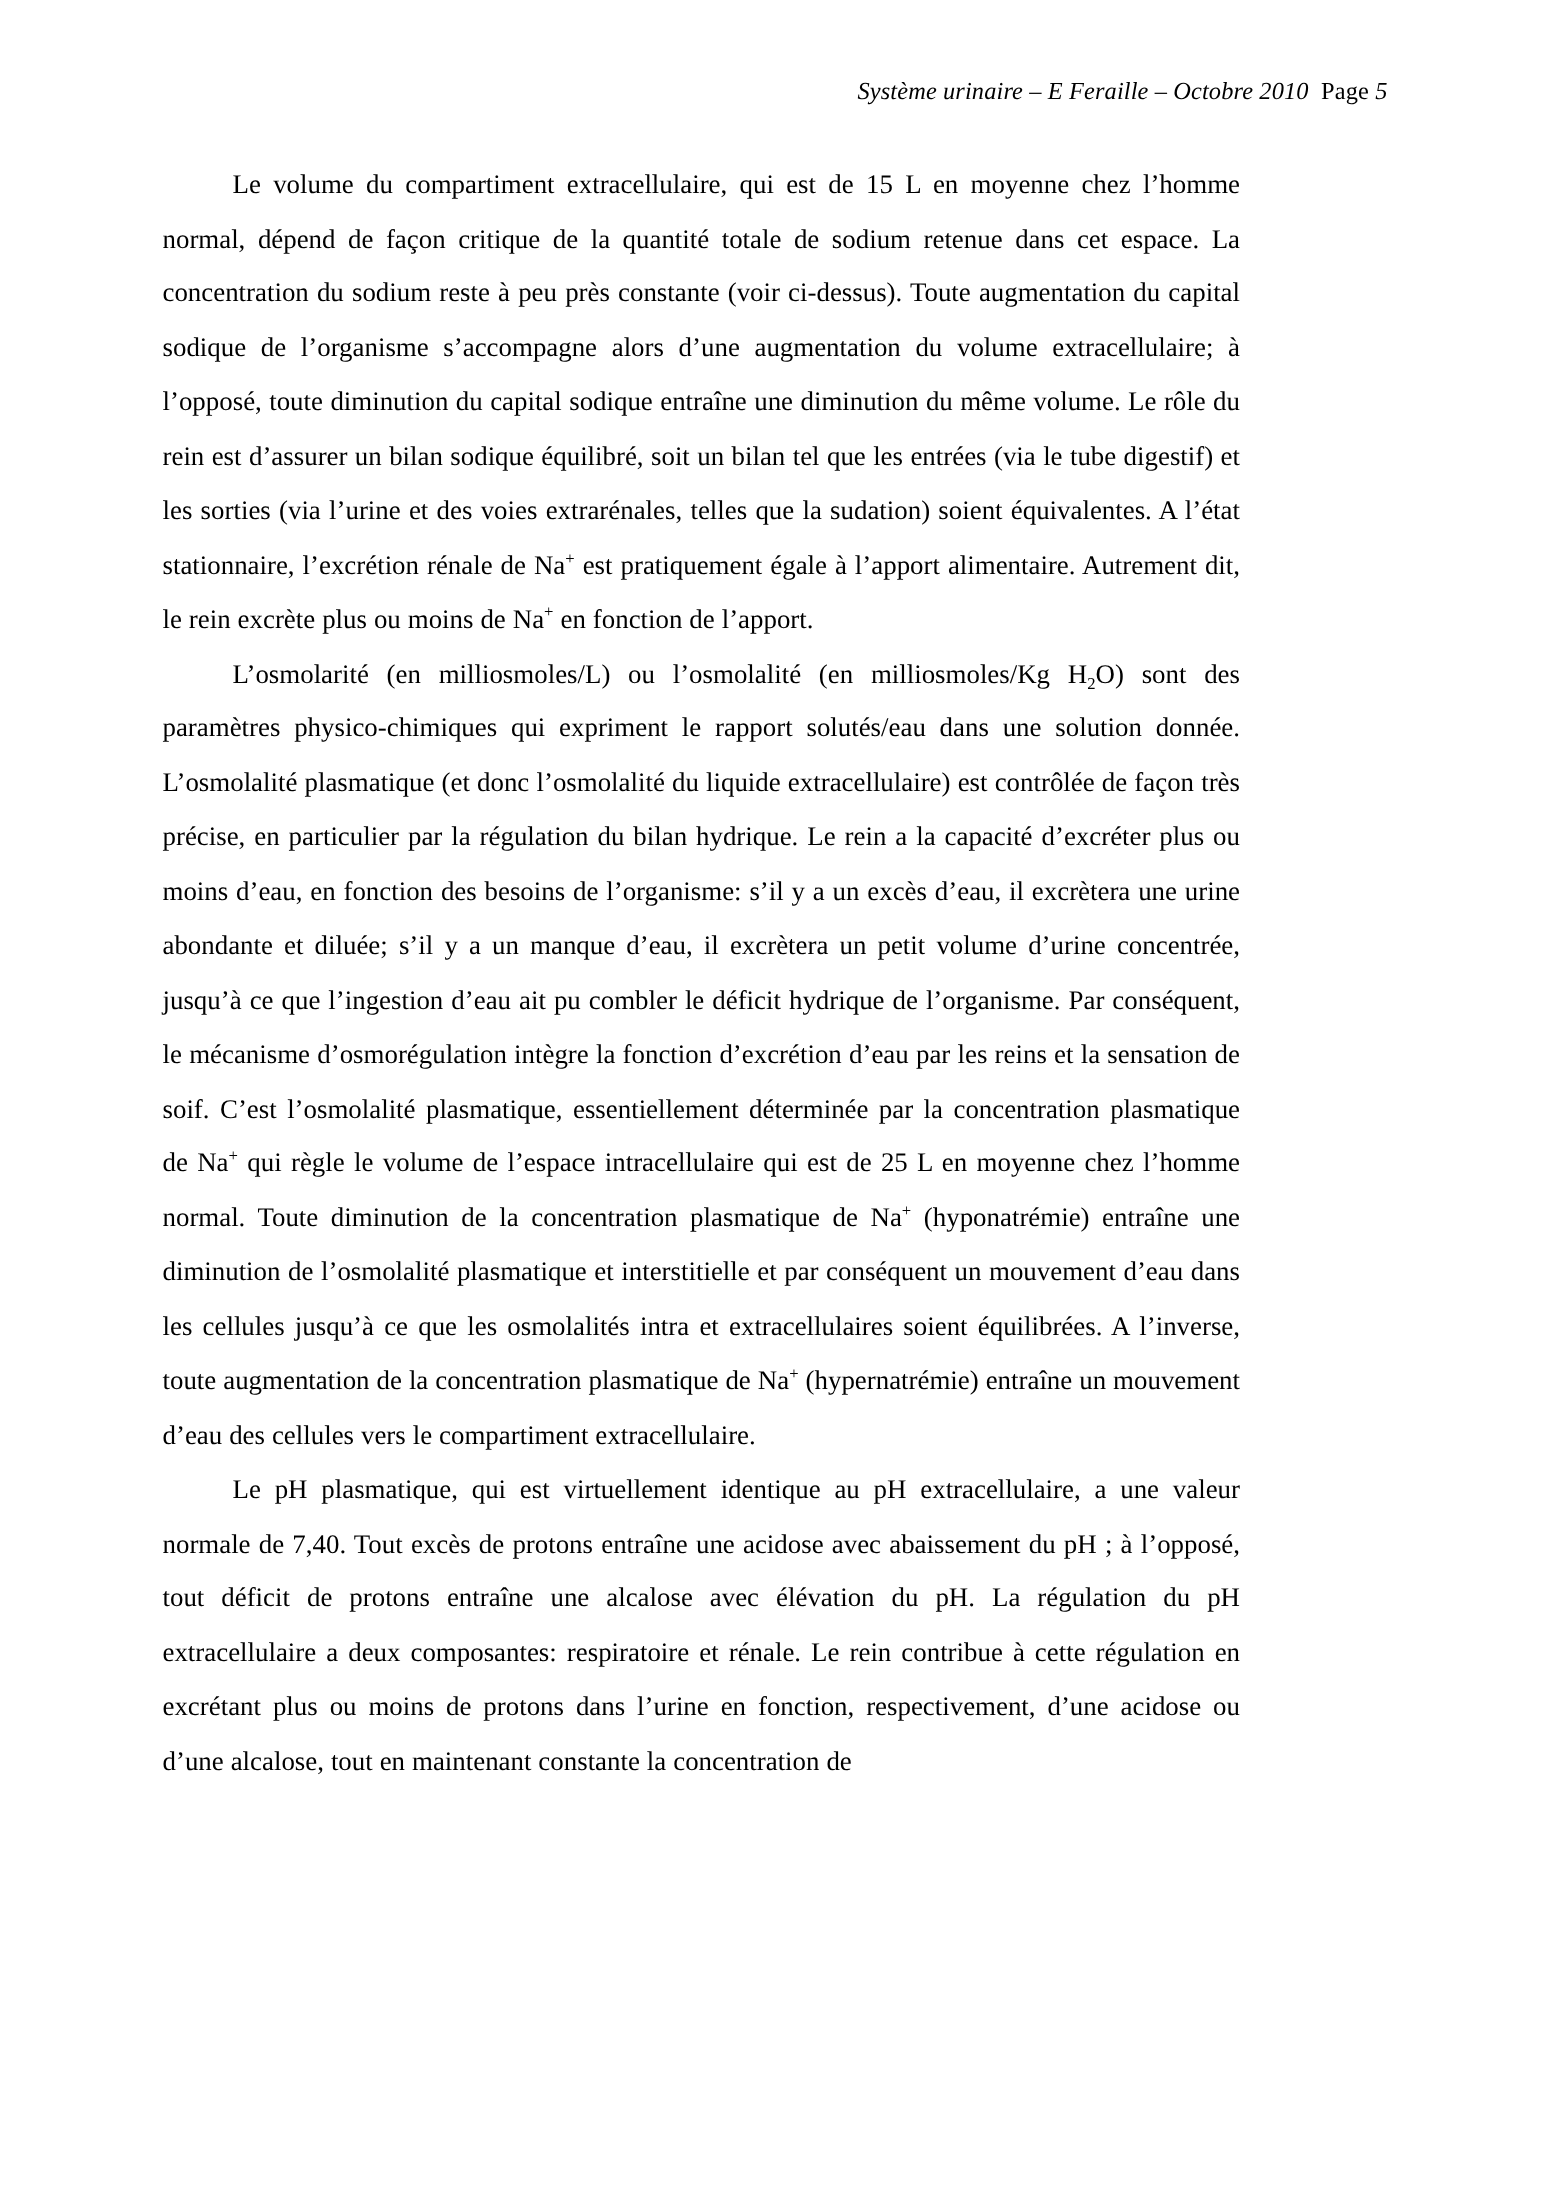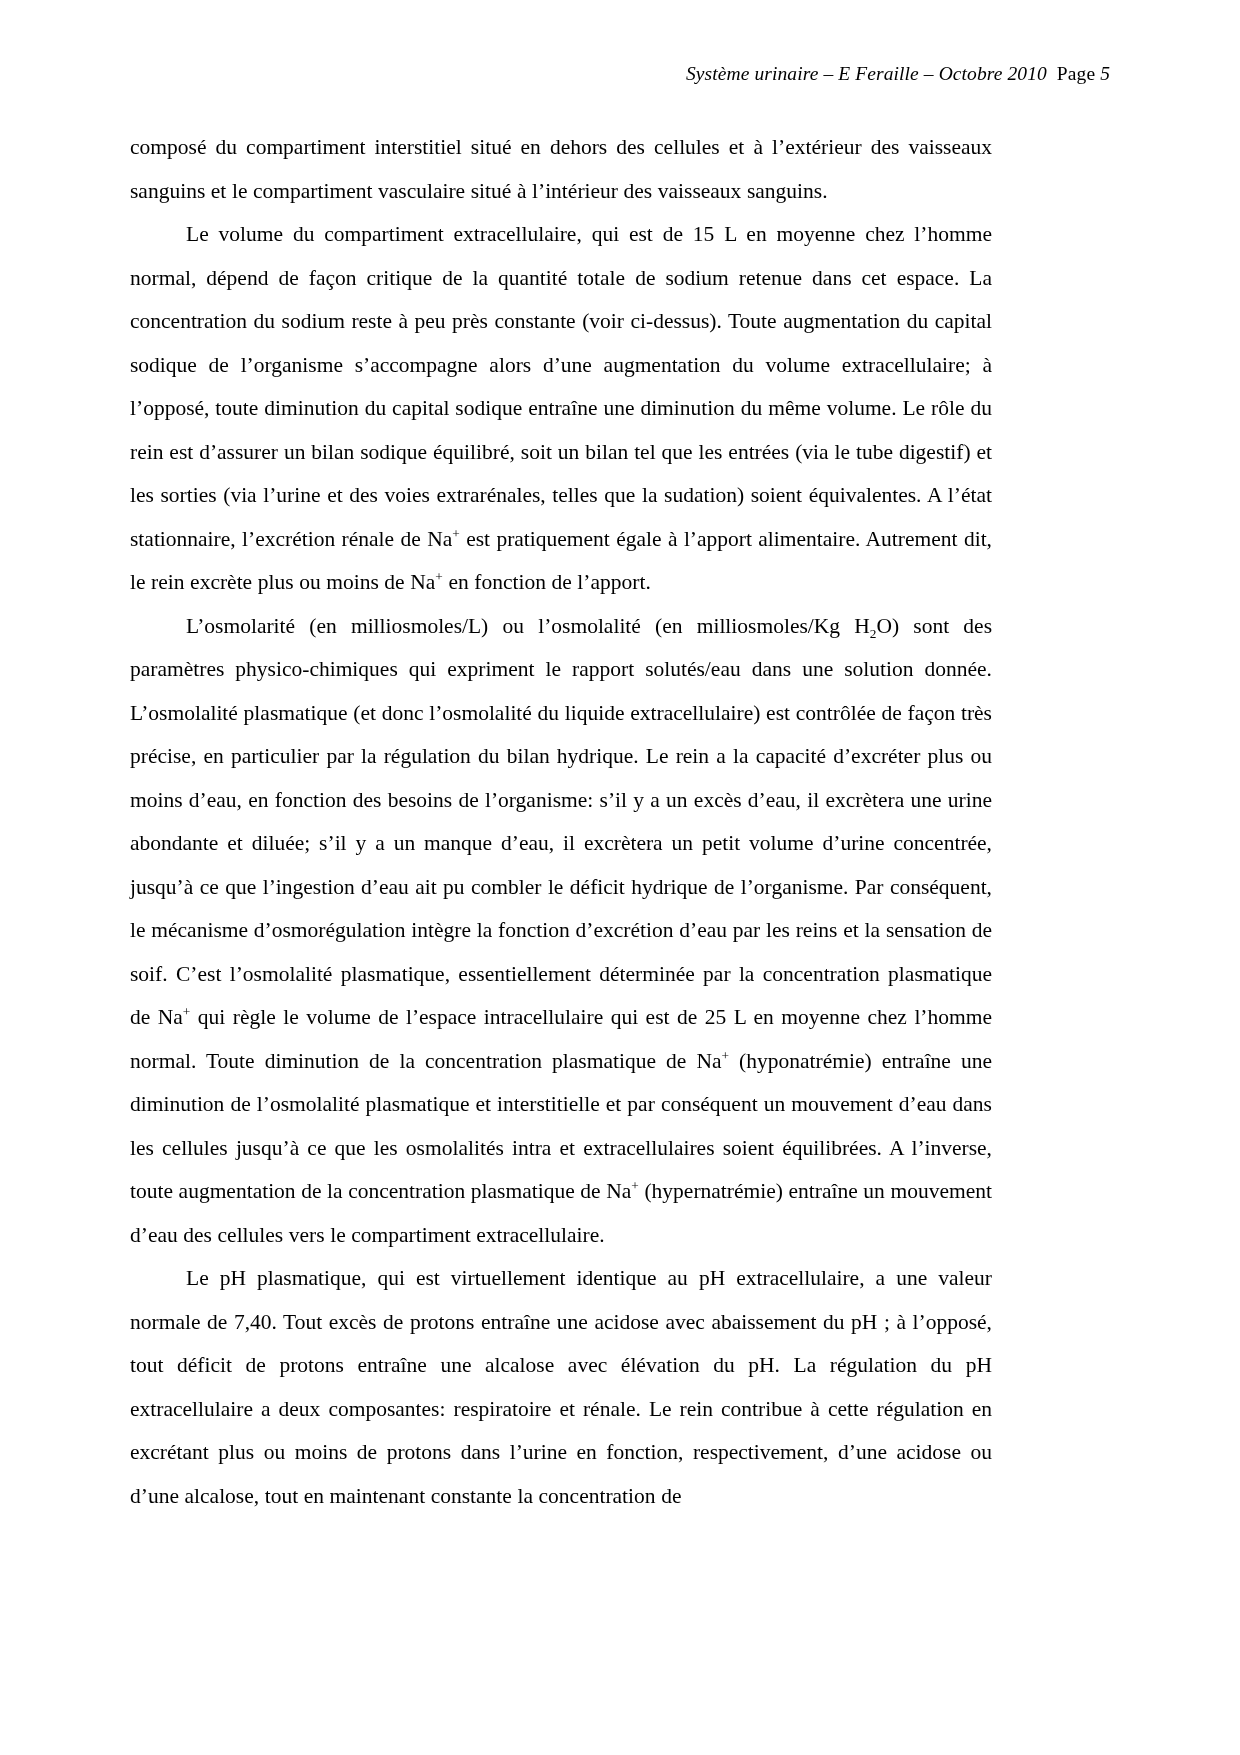--- a/index.html
+++ b/index.html
@@ -75,19 +75,18 @@
 </head>
 <body>
 
 <div class="page">
 
   <div class="page-header">
     <span>Système urinaire – E Feraille – Octobre 2010</span><span class="page-number">&nbsp; <span>Page</span> <span class="num">5</span></span>
   </div>
 
   <div class="body-block" id="body-block">
-      <p class="para"><span>composé du compartiment interstitiel situé en dehors des cellules et à l’extérieur des vaisseaux sanguins et le compartiment vasculaire situé à l’intérieur des vaisseaux sanguins.</span></p>
       <p class="para indent"><span>Le </span><b>volume</b><span> du compartiment extracellulaire, qui est de 15 L en moyenne chez l’homme normal, dépend de façon critique de la quantité totale de sodium retenue dans cet espace. La concentration du sodium reste à peu près constante (voir ci-dessus). Toute augmentation du capital sodique de l’organisme s’accompagne alors d’une augmentation du volume extracellulaire; à l’opposé, toute diminution du capital sodique entraîne une diminution du même volume. Le rôle du rein est d’assurer un bilan sodique équilibré, soit un bilan tel que les entrées (via le tube digestif) et les sorties (via l’urine et des voies extrarénales, telles que la sudation) soient équivalentes. A l’état stationnaire, l’excrétion rénale de Na</span><sup>+</sup><span> est pratiquement égale à l’apport alimentaire. Autrement dit, le rein excrète plus ou moins de Na</span><sup>+</sup><span> en fonction de l’apport.</span></p>
       <p class="para indent"><span>L’</span><b>osmolarité</b><span> (en milliosmoles/L) ou l’</span><b>osmolalité</b><span> (en milliosmoles/Kg H</span><sub>2</sub><span>O) sont des paramètres physico-chimiques qui expriment le rapport solutés/eau dans une solution donnée. L’osmolalité plasmatique (et donc l’osmolalité du liquide extracellulaire) est contrôlée de façon très précise, en particulier par la régulation du bilan hydrique. Le rein a la capacité d’excréter plus ou moins d’eau, en fonction des besoins de l’organisme: s’il y a un excès d’eau, il excrètera une urine abondante et diluée; s’il y a un manque d’eau, il excrètera un petit volume d’urine concentrée, jusqu’à ce que l’ingestion d’eau ait pu combler le déficit hydrique de l’organisme. Par conséquent, le mécanisme d’</span><b>osmorégulation</b><span> intègre la fonction d’excrétion d’eau par les reins et la sensation de </span><b>soif</b><span>. C’est l’osmolalité plasmatique, essentiellement déterminée par la concentration plasmatique de Na</span><sup>+</sup><span> qui règle le volume de l’espace intracellulaire qui est de 25 L en moyenne chez l’homme normal. Toute diminution de la concentration plasmatique de Na</span><sup>+</sup><span> (hyponatrémie) entraîne une diminution de l’osmolalité plasmatique et interstitielle et par conséquent un mouvement d’eau dans les cellules jusqu’à ce que les osmolalités intra et extracellulaires soient équilibrées. A l’inverse, toute augmentation de la concentration plasmatique de Na</span><sup>+</sup><span> (hypernatrémie) entraîne un mouvement d’eau des cellules vers le compartiment extracellulaire.</span></p>
       <p class="para indent"><span>Le </span><b>pH plasmatique</b><span>, qui est virtuellement identique au pH extracellulaire, a une valeur normale de </span><b>7,40</b><span>. Tout </span><b>excès de protons</b><span> entraîne une </span><b>acidose</b><span> avec </span><b>abaissement</b><span> du pH ; à l’opposé, tout </span><b>déficit de protons</b><span> entraîne une </span><b>alcalose</b><span> avec </span><b>élévation</b><span> du pH. La régulation du pH extracellulaire a deux composantes: respiratoire et rénale. Le rein contribue à cette régulation en excrétant plus ou moins de protons dans l’urine en fonction, respectivement, d’une acidose ou d’une alcalose, tout en maintenant constante la </span><b>concentration de</b></p>
     </div>
 
 </div>
 
 </body></html>

